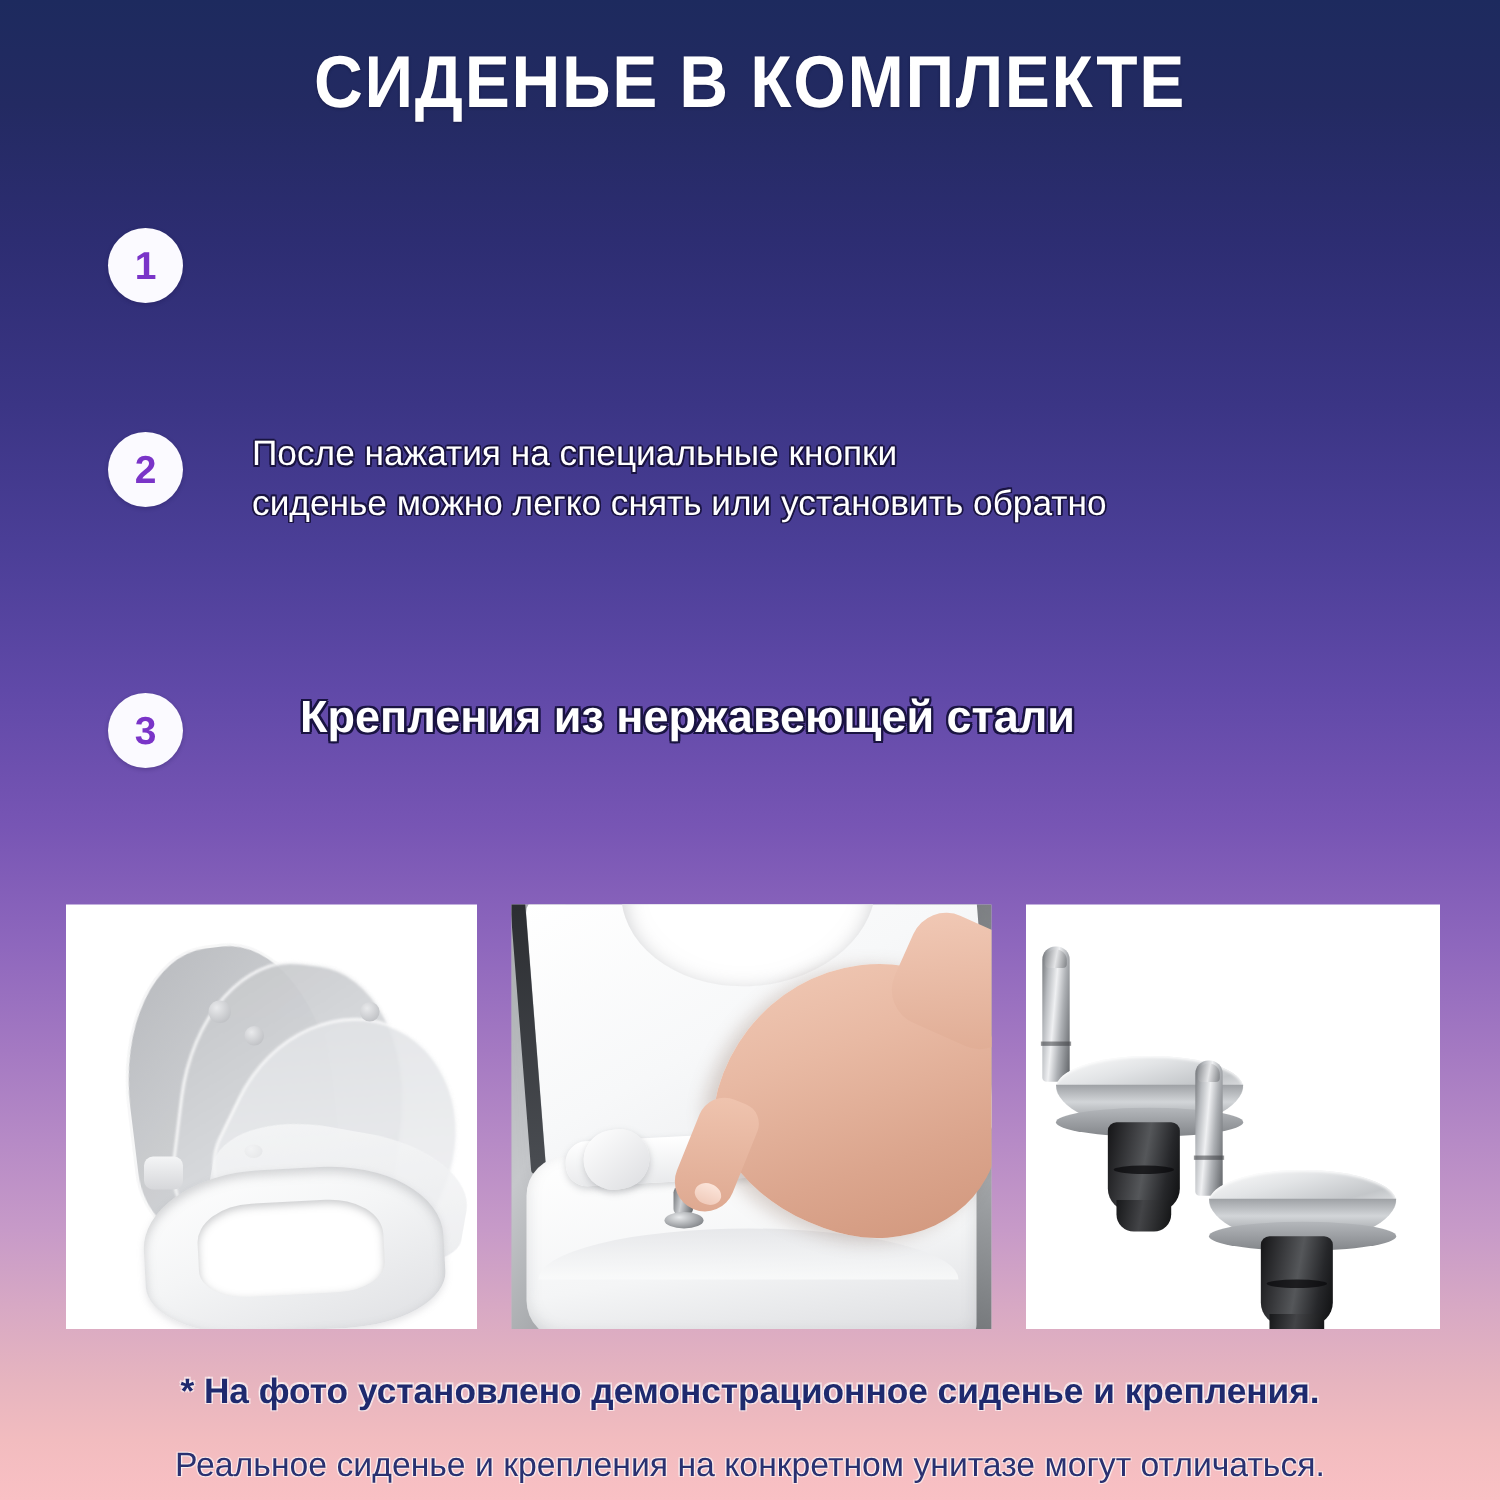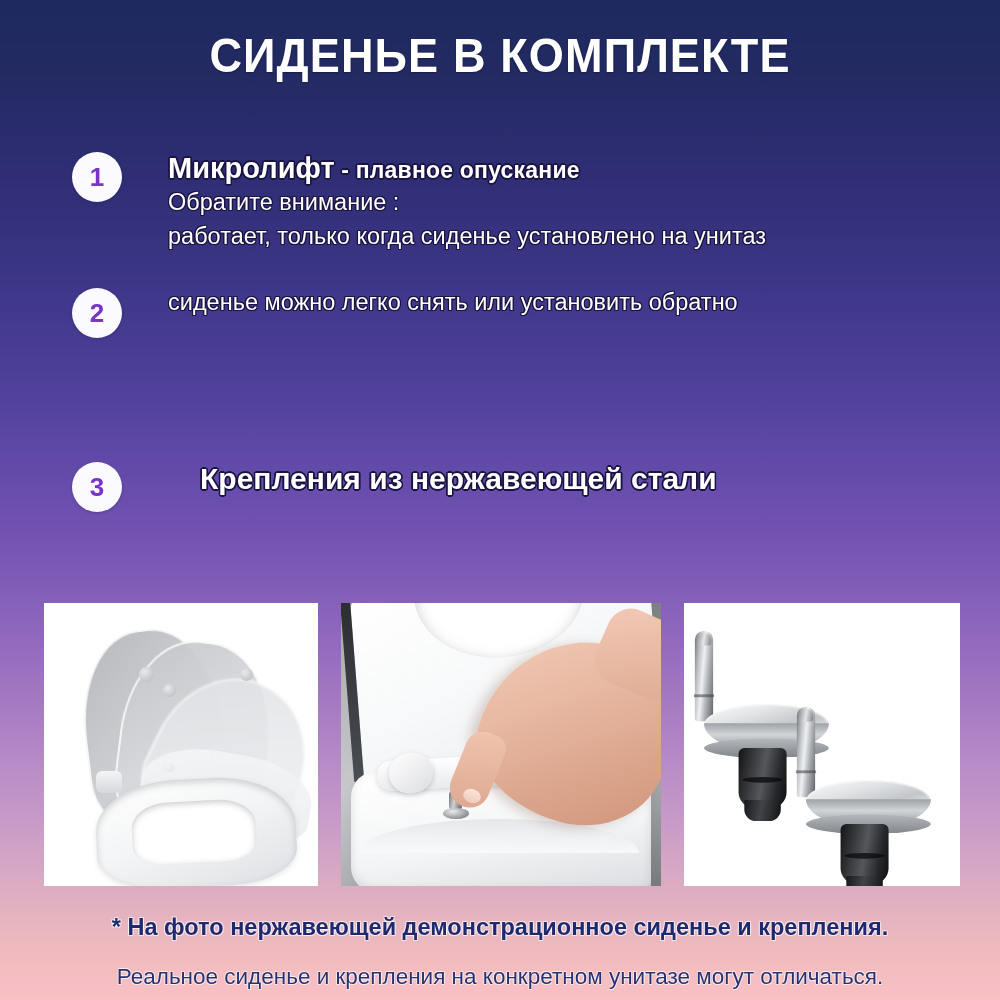--- a/index.html
+++ b/index.html
@@ -374,34 +374,28 @@
 <div id="poster">
 
   <div class="title">СИДЕНЬЕ В КОМПЛЕКТЕ</div>
 
   <div class="features">
 
     <div class="feature" id="feature-1">
       <div class="badge">
         <span>1</span>
       </div>
-      <div class="ftext">
-        <div class="fhead">
-          <span>Микролифт</span><span class="tail"> - плавное опускание</span>
-        </div>
-        <div class="fline">Обратите внимание :</div>
-        <div class="fline">работает, только когда сиденье установлено на унитаз</div>
-      </div>
     </div>
 
     <div class="feature" id="feature-2">
       <div class="badge">
         <span>2</span>
       </div>
       <div class="ftext">
+        <div class="fline">После нажатия на специальные кнопки</div>
         <div class="fline">сиденье можно легко снять или установить обратно</div>
       </div>
     </div>
 
     <div class="feature" id="feature-3">
       <div class="badge">
         <span>3</span>
       </div>
       <div class="ftext">
         <div class="fhead">Крепления из нержавеющей стали</div>
@@ -468,17 +462,17 @@
         <div class="disc-side"></div>
         <div class="disc-lip"></div>
         <div class="plug"></div>
         <div class="plug-tip"></div>
       </div>
     </div>
 
   </div>
 
   <div class="footnote">
-    <div class="fn-line1">* На фото нержавеющей демонстрационное сиденье и крепления.</div>
+    <div class="fn-line1">* На фото установлено демонстрационное сиденье и крепления.</div>
     <div class="fn-line2">Реальное сиденье и крепления на конкретном унитазе могут отличаться.</div>
   </div>
 
 </div>
 
 </body></html>

